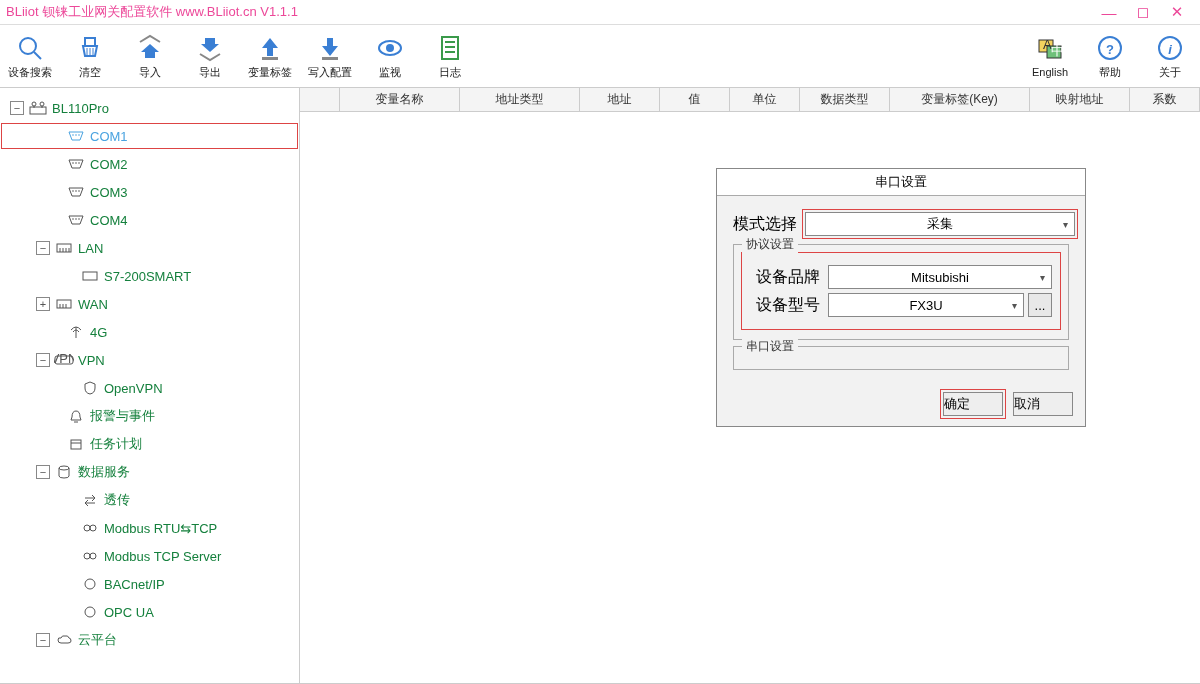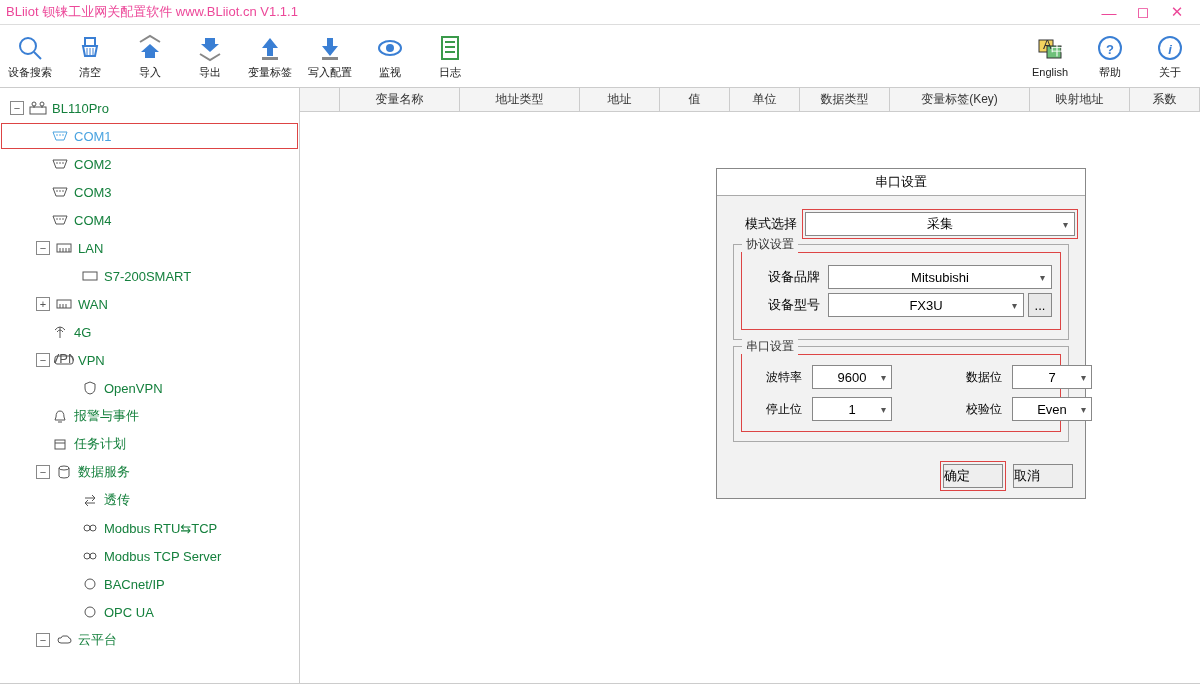--- a/index.html
+++ b/index.html
@@ -15,31 +15,31 @@
 .main { flex: 1; display: flex; border-bottom: 1px solid #ccc; overflow: hidden; }
 .sidebar { width: 300px; border-right: 1px solid #ccc; overflow-y: auto; padding: 6px 0; }
 .tree-item { display: flex; align-items: center; height: 28px; padding-left: 8px; cursor: pointer; }
 .tree-item .expander { width: 14px; height: 14px; border: 1px solid #888; display: flex; align-items: center; justify-content: center; font-size: 11px; line-height: 1; margin-right: 4px; color:#555; background:#fff; }
 .tree-item .noexp { width: 18px; }
 .tree-item .nodeicon { width: 20px; height: 16px; display: flex; align-items: center; justify-content: center; margin-right: 4px; }
 .tree-item .nodelabel { color: #15803d; }
 .tree-item.selected .nodelabel { color: #4aa3e0; }
 .tree-item.selected { outline: 1px solid #d44; outline-offset: -2px; }
 .lvl1 { padding-left: 10px; }
-.lvl2 { padding-left: 32px; }
+.lvl2 { padding-left: 48px; }
 .lvl3 { padding-left: 62px; }
 .lvl2b { padding-left: 36px; }
 .content { flex: 1; display: flex; flex-direction: column; position: relative; }
 .colheader { height: 24px; border-bottom: 1px solid #ccc; display: flex; align-items: flex-end; background: #f4f4f4; }
 .colheader .col { border-right: 1px solid #ccc; text-align: center; font-size: 12px; color: #333; height: 100%; display: flex; align-items: center; justify-content: center; }
 .dialog { position: absolute; left: 416px; top: 80px; width: 370px; border: 1px solid #888; background: #f2f2f2; }
 .dialog-title { text-align: center; padding: 4px 0; border-bottom: 1px solid #aaa; background:#fff; }
 .dialog-body { padding: 8px 10px 6px 10px; }
 .formrow { display: flex; align-items: center; margin: 8px 0; }
-.formrow .flabel { width: 70px; text-align: right; margin-right: 8px; font-size: 13px; }
+.formrow .flabel { width: 70px; text-align: right; margin-right: 8px; font-size: 16px; }
 .formrow .select { flex: 1; height: 24px; border: 1px solid #888; background: #fff; display: flex; align-items: center; justify-content: center; position: relative; font-size: 12px; }
 .formrow .select::after { content: "▾"; position: absolute; right: 6px; color: #555; font-size: 10px; }
 .fieldset { border: 1px solid #aaa; margin: 6px 6px; padding: 10px 10px 12px 10px; position: relative; }
 .fieldset .legend { position: absolute; top: -9px; left: 8px; background: #f2f2f2; padding: 0 4px; font-size: 12px; color: #333; }
 .hl-red { outline: 1px solid #d44; outline-offset: 2px; }
 .dotbtn { width: 24px; height: 24px; border: 1px solid #888; background: #e8e8e8; margin-left: 4px; display:flex; align-items:center; justify-content:center; font-size:12px; }
 .serial-grid { display: grid; grid-template-columns: 50px 80px 40px 50px 80px; gap: 8px 10px; align-items: center; }
 .serial-grid .slabel { text-align: right; font-size: 12px; }
 .serial-grid .ssel { height: 24px; border: 1px solid #888; background: #fff; display: flex; align-items: center; justify-content: center; position: relative; font-size: 12px; }
 .serial-grid .ssel::after { content: "▾"; position: absolute; right: 5px; font-size: 10px; color:#555; }
@@ -432,43 +432,20 @@
                 </div>
               <div class="dotbtn">
                   <span>...</span>
                 </div>
             </div>
           </div>
         </div>
 
         <div class="fieldset">
           <div class="legend">串口设置</div>
-          <div class="hl-red" style="padding:8px;">
-            <div class="serial-grid">
-              <div class="slabel">波特率</div>
-              <div class="ssel">
-                  <span>9600</span>
-                </div>
-              <div></div>
-              <div class="slabel">数据位</div>
-              <div class="ssel">
-                  <span>7</span>
-                </div>
-
-              <div class="slabel">停止位</div>
-              <div class="ssel">
-                  <span>1</span>
-                </div>
-              <div></div>
-              <div class="slabel">校验位</div>
-              <div class="ssel">
-                  <span>Even</span>
-                </div>
-            </div>
-          </div>
         </div>
       </div>
       <div class="dlg-buttons">
         <div class="btn hl-red">
             <span>确定</span>
           </div>
         <div class="btn">
             <span>取消</span>
           </div>
       </div>

